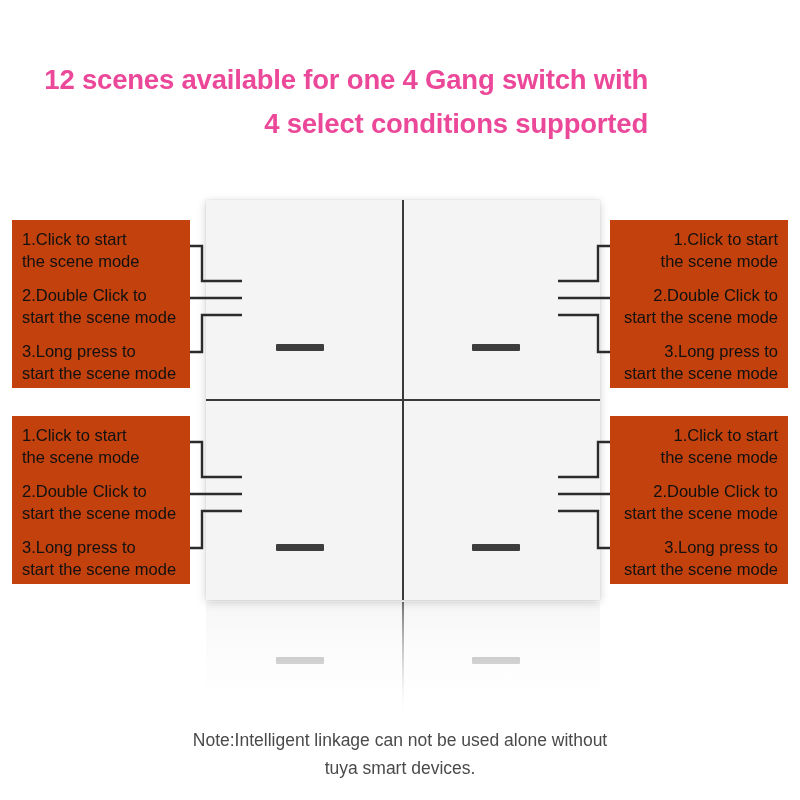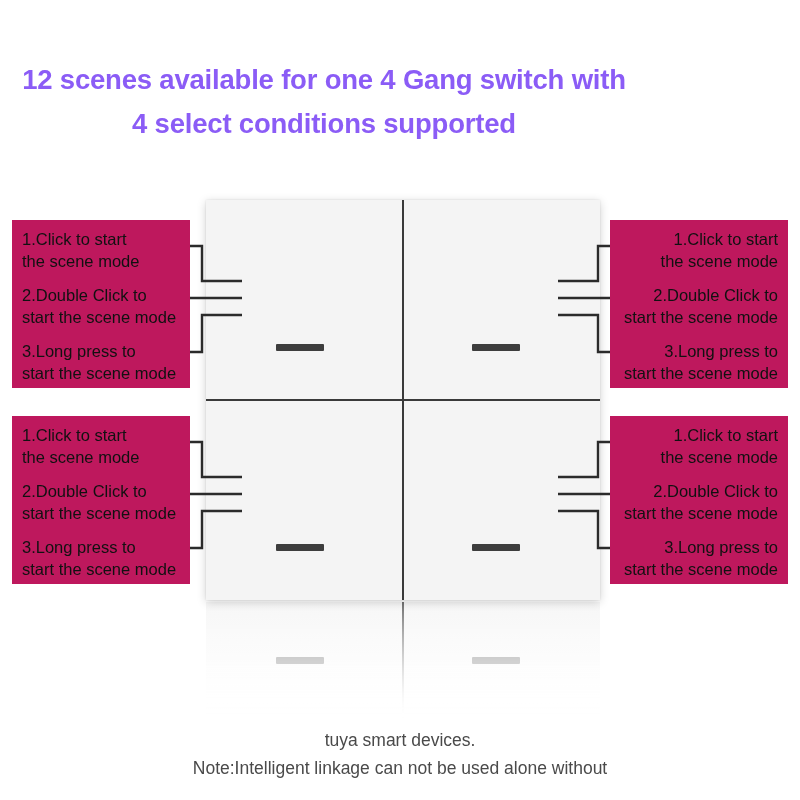--- a/index.html
+++ b/index.html
@@ -19,25 +19,25 @@
     height: 800px;
     background: #ffffff;
   }
 
   
   .title {
     position: absolute;
     left: 0;
     top: 58px;
     width: 648px;
-    text-align: center;
+    text-align: right;
     font-size: 27.5px;
     font-weight: bold;
     line-height: 44px;
-    color: #8b5cf6;
+    color: #ec4899;
     letter-spacing: -0.2px;
   }
   .title .line {
     display: block;
   }
 
   
   .panel {
     position: absolute;
     left: 206px;
@@ -101,21 +101,21 @@
     background: #a6a6a6;
     border-radius: 1px;
     top: 55px;
   }
   .reflection .r-dash.l { left: 70px; }
   .reflection .r-dash.r { left: 266px; }
 
   
   .chip {
     position: absolute;
-    background: #be185d;
+    background: #c2410c;
     color: #111111;
     font-size: 16.5px;
     line-height: 22px;
     padding: 8px 10px;
     box-sizing: border-box;
     width: 178px;
     height: 56px;
   }
   .chip.left  { left: 12px;  text-align: left;  }
   .chip.right { left: 610px; text-align: right; }
@@ -243,17 +243,17 @@
   <div class="chip right" style="top:472px;">
     <div>2.Double Click to</div>
     <div>start the scene mode</div>
   </div>
   <div class="chip right" style="top:528px;">
     <div>3.Long press to</div>
     <div>start the scene mode</div>
   </div>
 
   <div class="note">
+    <span class="line">Note:Intelligent linkage can not be used alone without</span>
     <span class="line">tuya smart devices.</span>
-    <span class="line">Note:Intelligent linkage can not be used alone without</span>
   </div>
 
 </div>
 
 </body></html>

